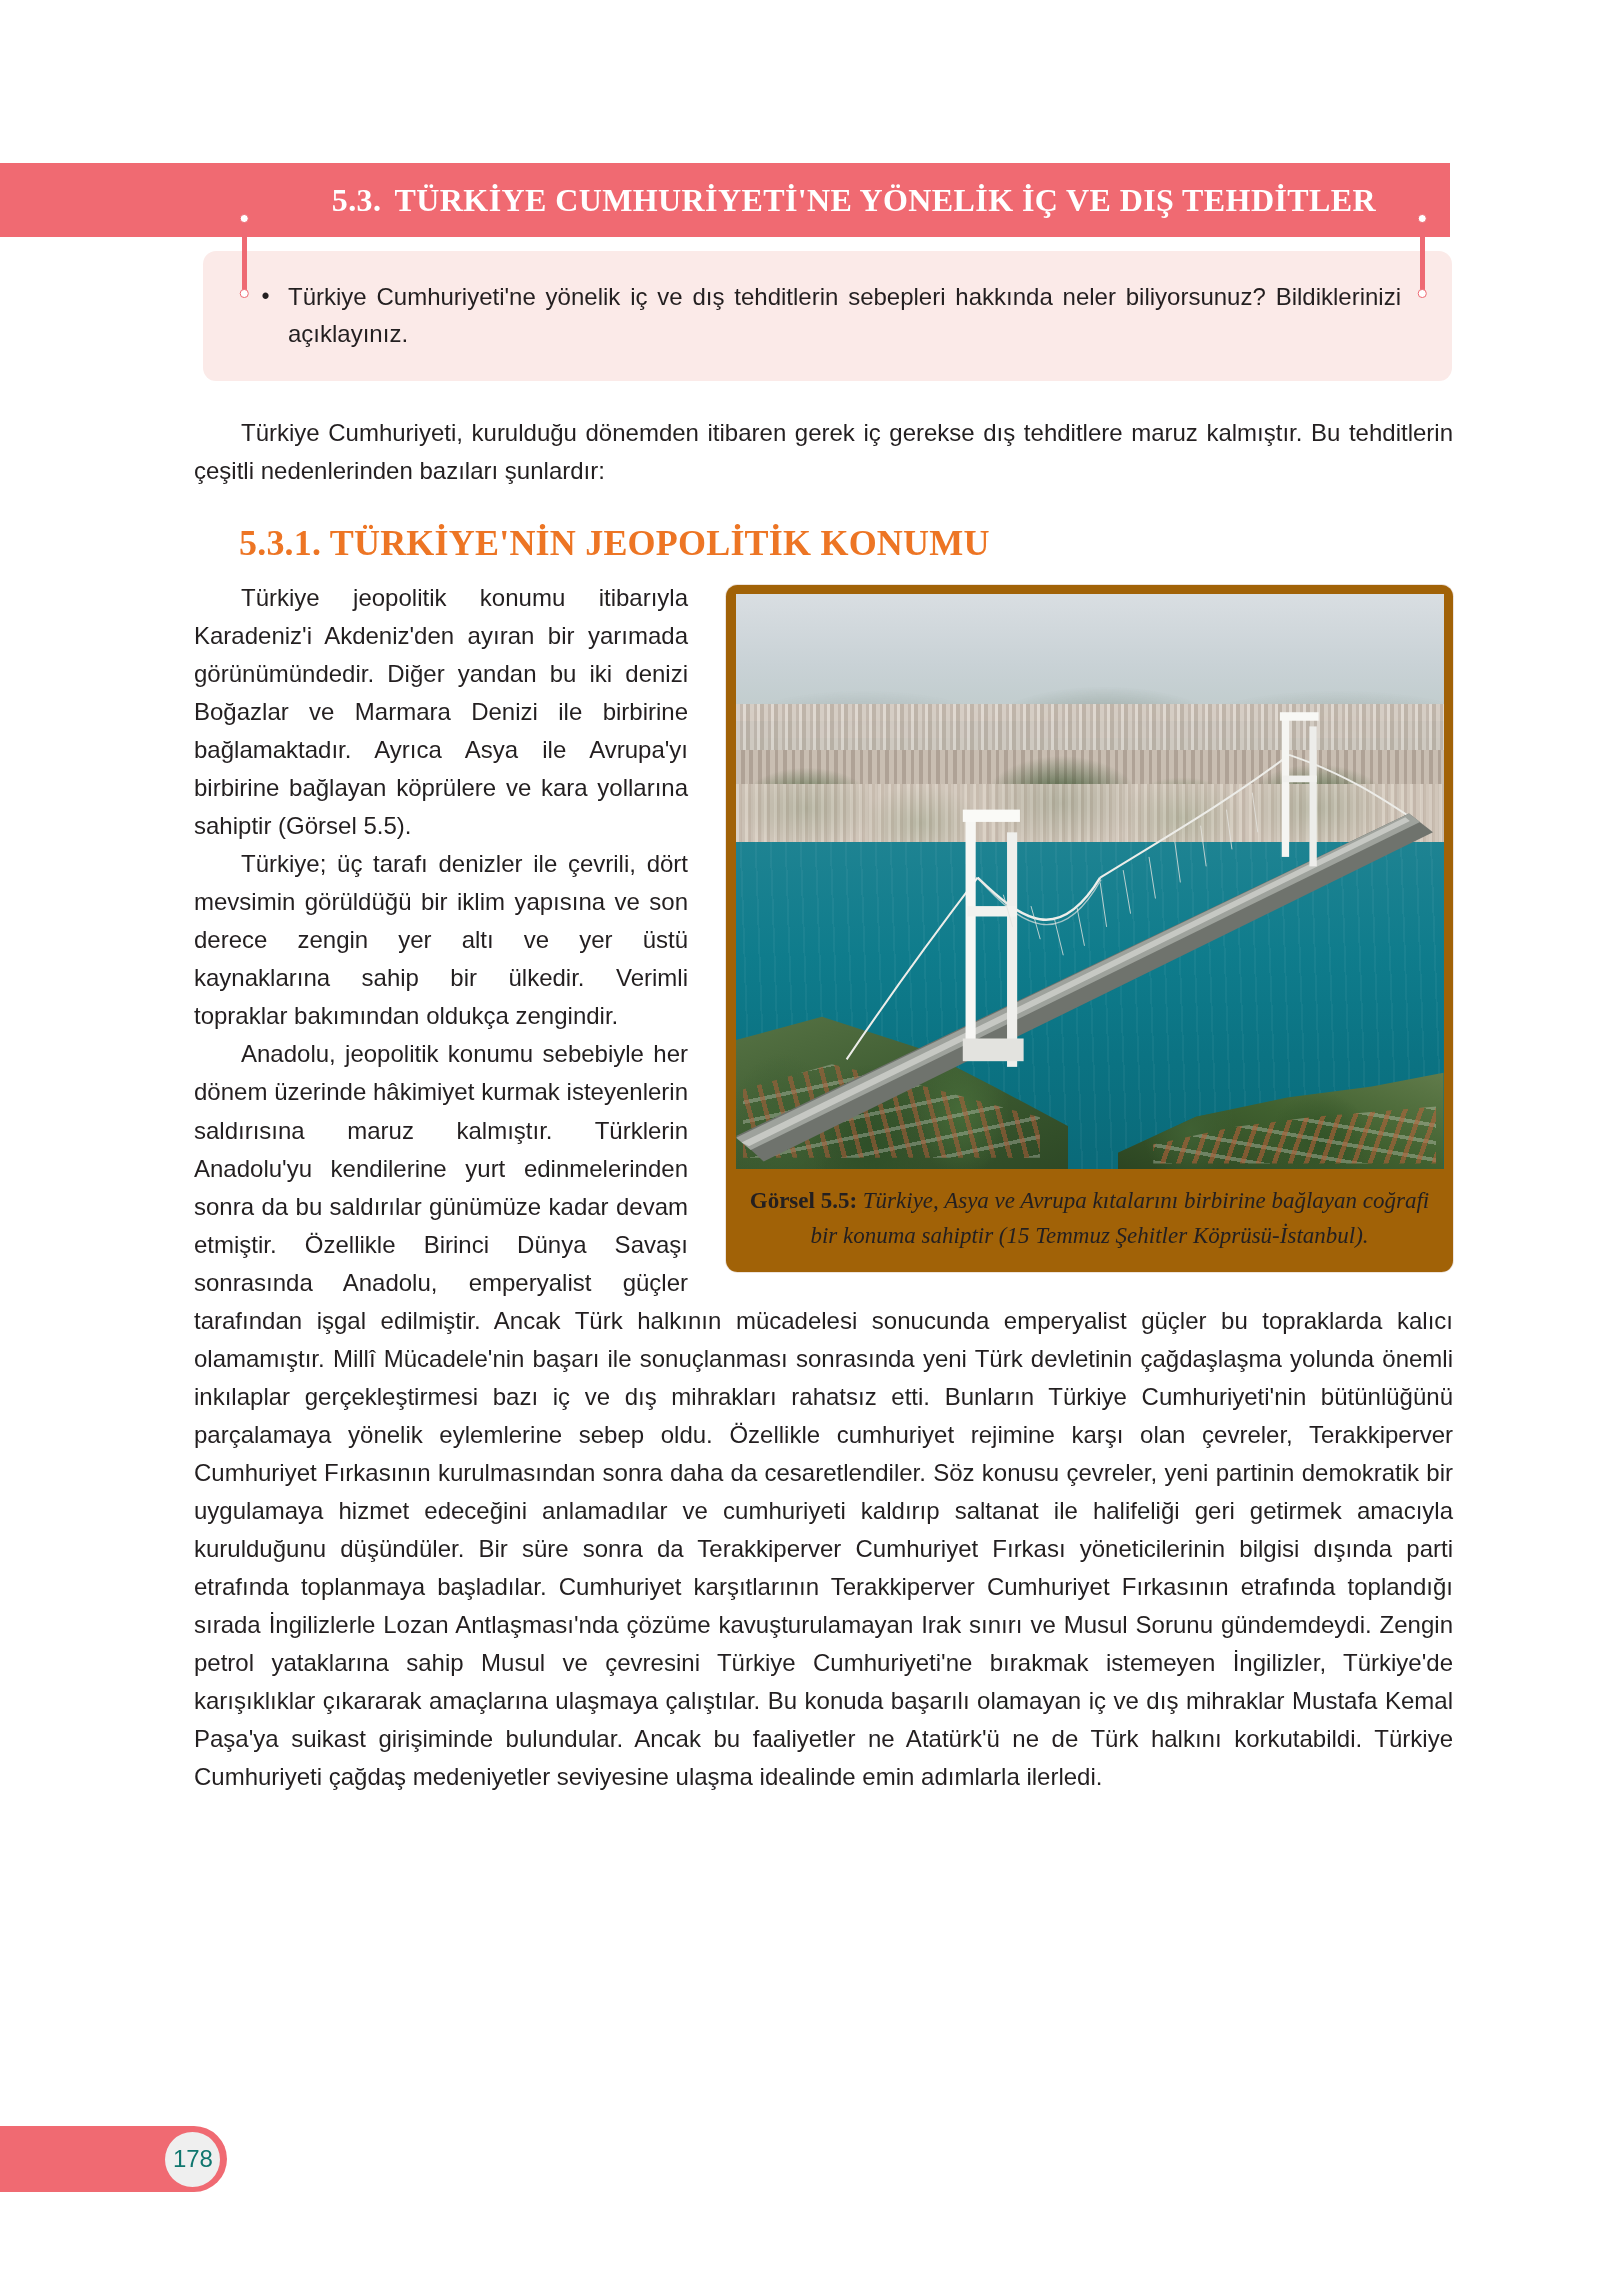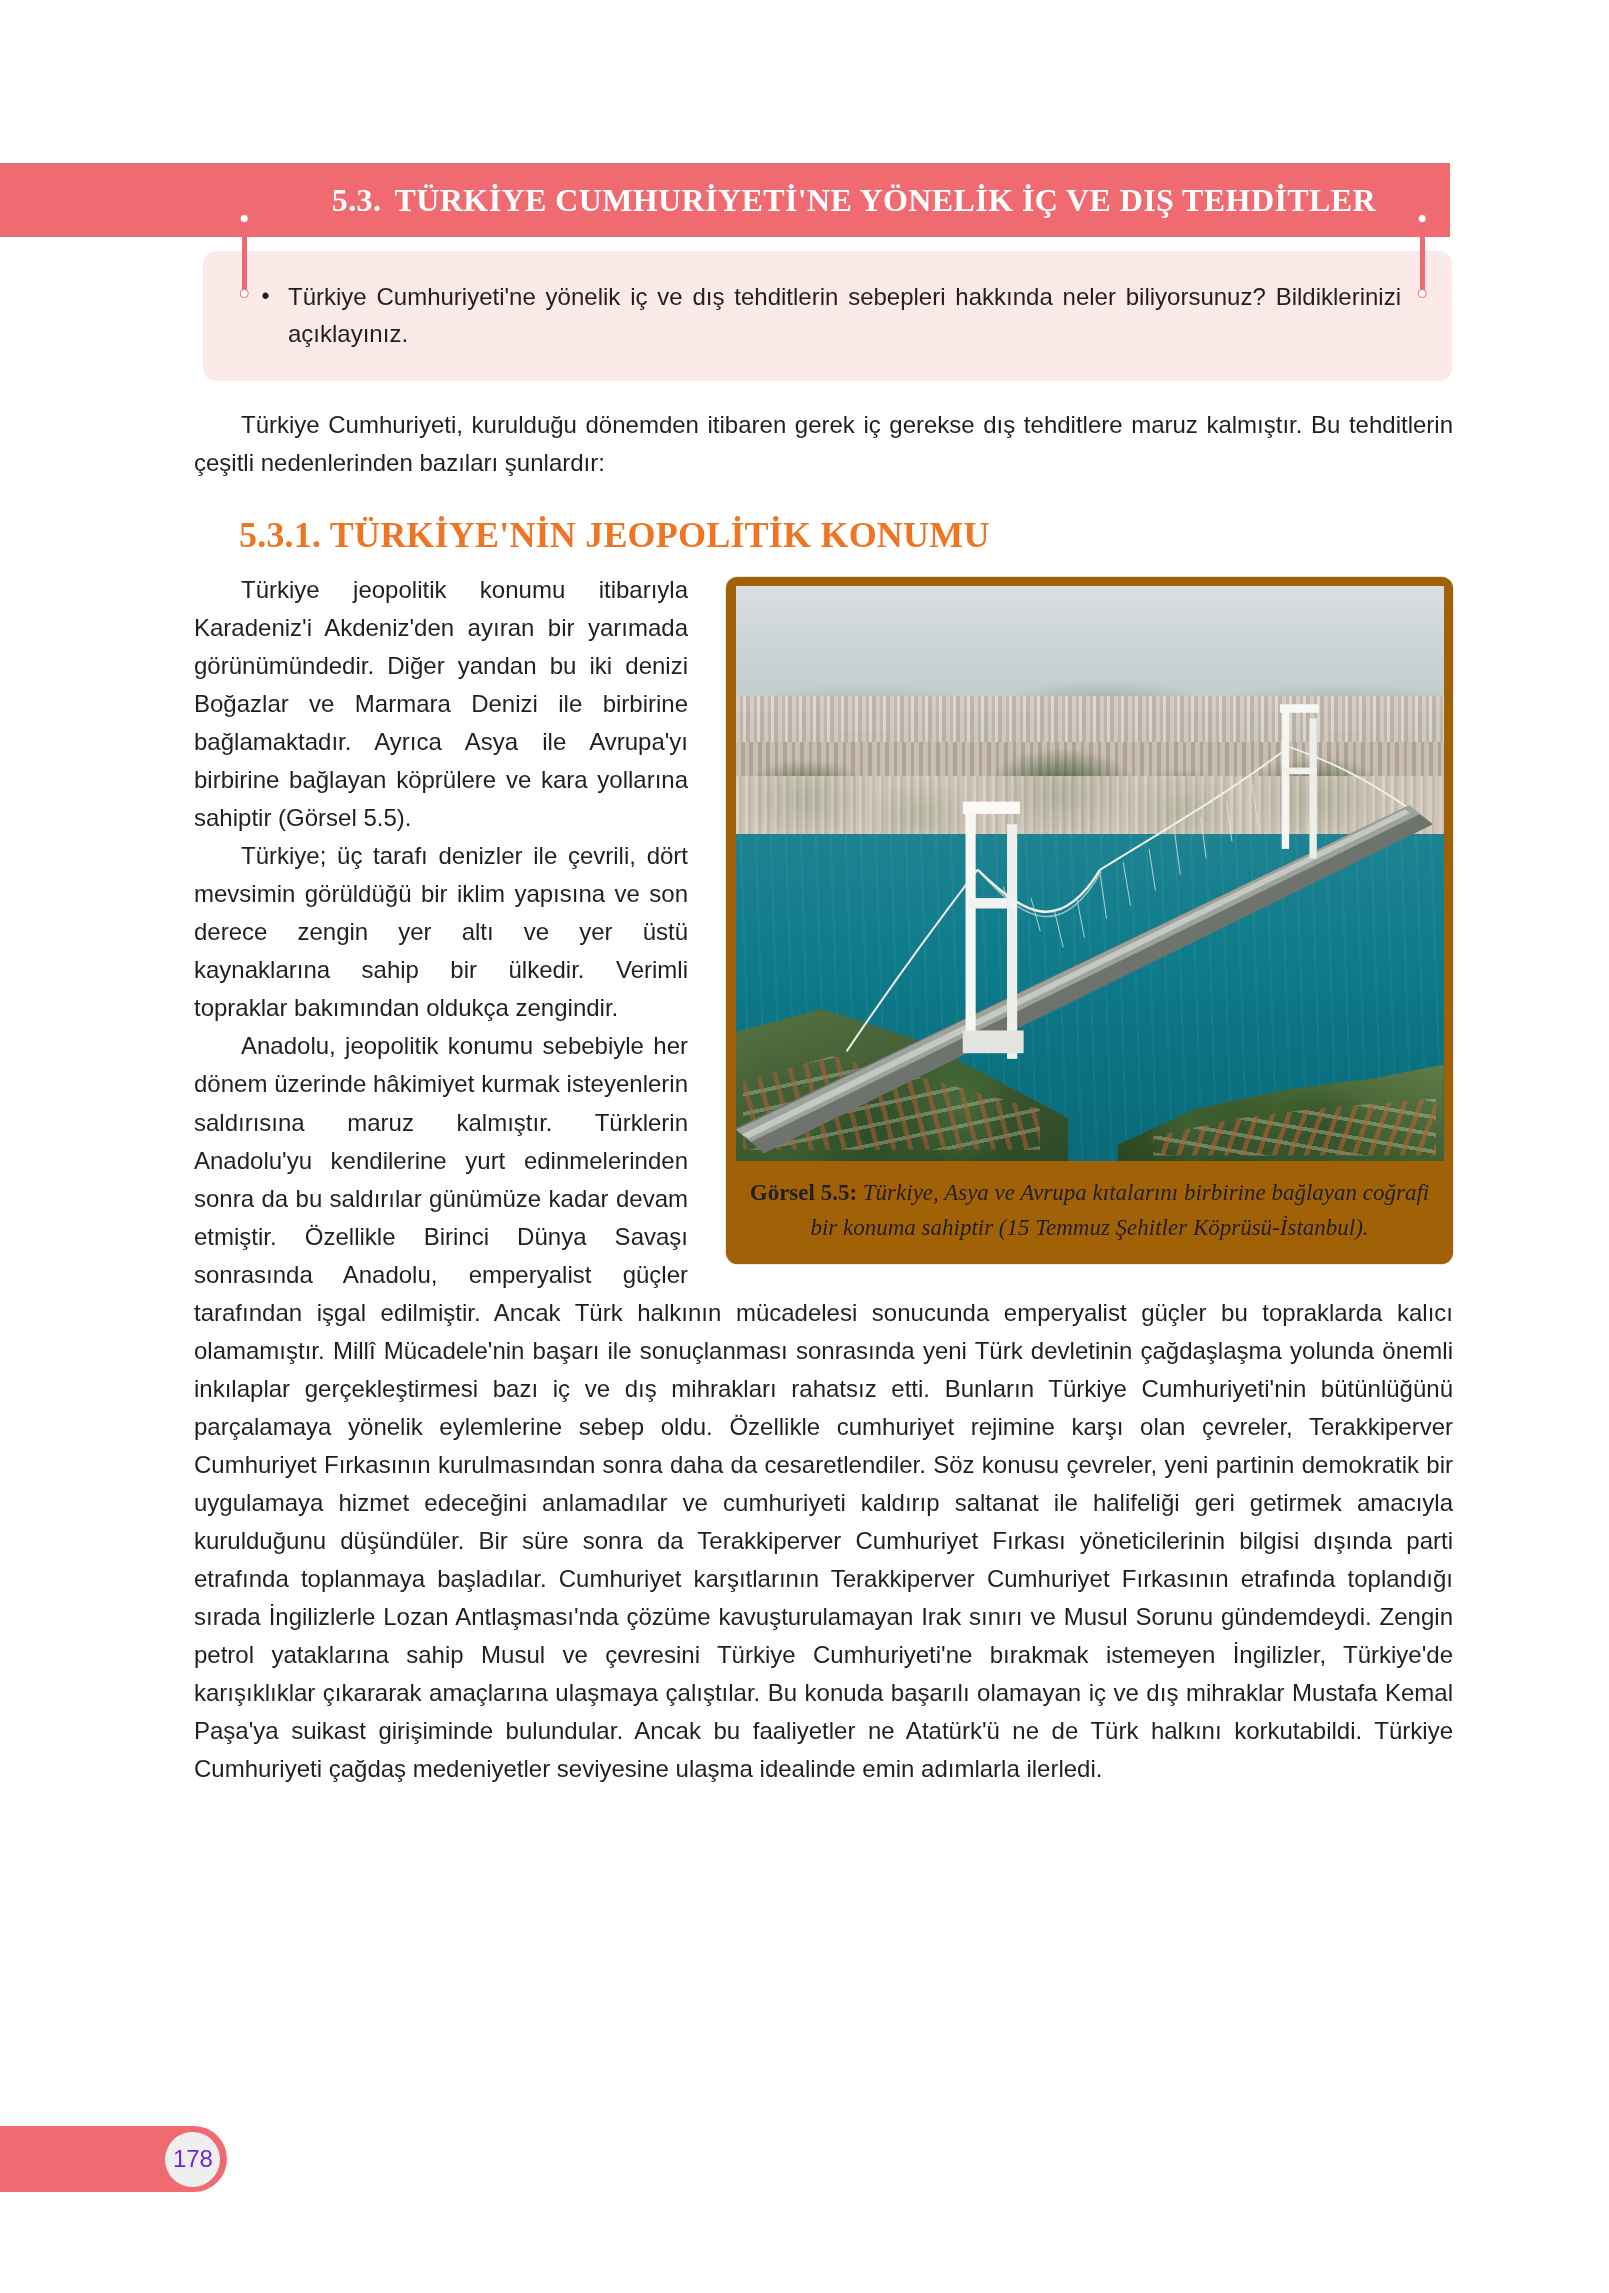--- a/index.html
+++ b/index.html
@@ -103,21 +103,21 @@
   }
 
   
   .content {
     position: absolute;
     left: 194px;
     top: 402px;
     width: 1259px;
   }
   p.body {
-    margin: 4px 0 0 0;
+    margin: 12px 0 0 0;
     color: #231F20;
     font-size: 24px;
     line-height: 1.585;
     text-align: justify;
     text-indent: 47px;
     hyphens: manual;
   }
   p.body + p.body { margin-top: 0; }
 
   .section-heading {
@@ -259,21 +259,21 @@
     justify-content: flex-end;
     padding-right: 6.6px;
     box-sizing: border-box;
     z-index: 5;
   }
   .page-badge {
     width: 55px;
     height: 55px;
     border-radius: 50%;
     background: #EFEFEF;
-    color: #6d28d9;
+    color: #0f766e;
     display: flex;
     align-items: center;
     justify-content: center;
     font-size: 24px;
     font-family: "Liberation Sans", sans-serif;
   }
 
   .clear { clear: both; }
 </style>
 </head>

